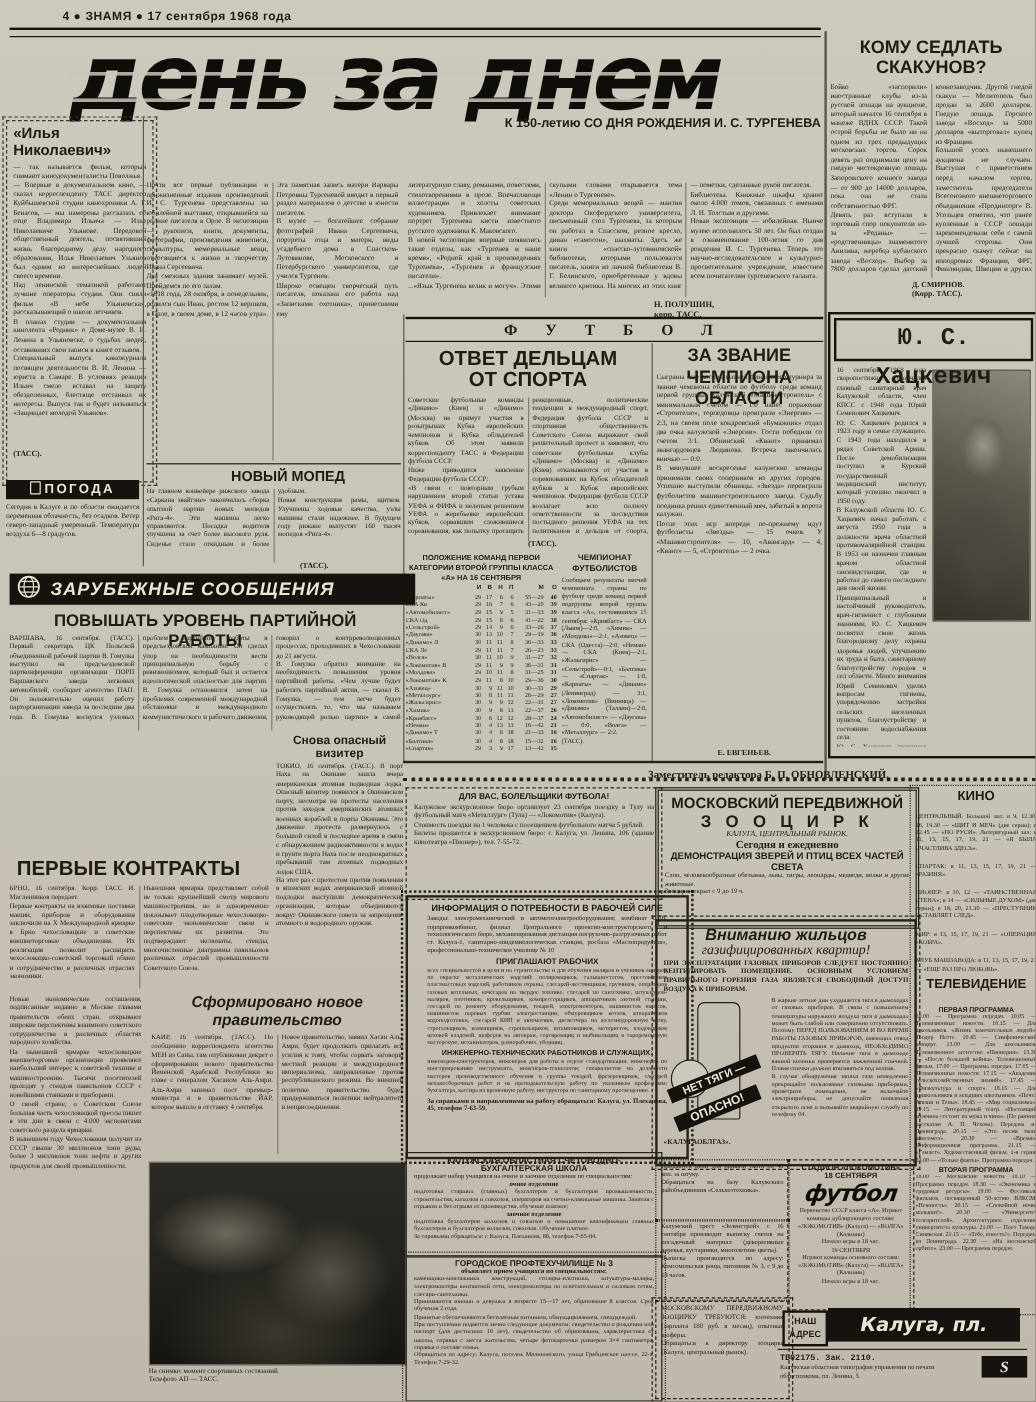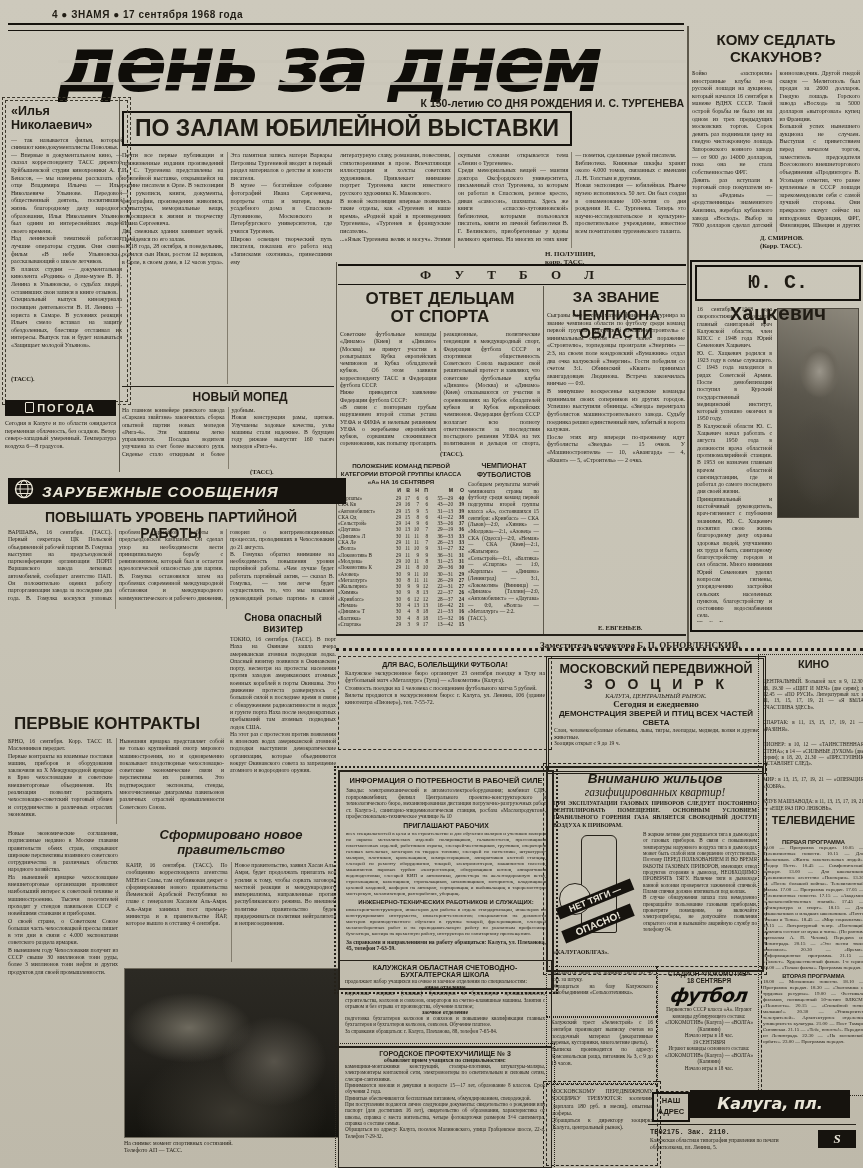--- a/index.html
+++ b/index.html
@@ -66,21 +66,20 @@
   <div class="b sans bold c pre" style="left:692px;top:32px;width:168px;font-size:15px;line-height:1.12;">КОМУ СЕДЛАТЬ
 СКАКУНОВ?</div>
   <div class="b j t6 cols2" style="left:692px;top:70px;width:168px;height:162px;">Бойко «заспорили» иностранные клубы из-за русской лошади на аукционе, который начался 16 сентября в манеже ВДНХ СССР. Такой острой борьбы не было ни на одном из трех предыдущих московских торгов. Сорок девять раз поднимали цену на гнедую чистокровную лошадь Запорожского конного завода — от 900 до 14000 долларов, пока она не стала собственностью ФРГ.
 Девять раз вступали в торговый спор покупатели из-за «Реданы» — «родственницы» знаменитого Анилина, жеребца кубанского завода «Восход». Выбор за 7800 долларов сделал датский коннозаводчик. Другой гнедой скакун — Мелитополь был продан за 2600 долларов. Гнедую лошадь Горского завода «Восход» за 5000 долларов «выторговал» купец из Франции.
 Большой успех нынешнего аукциона не случаен. Выступая с приветствием перед началом торгов, заместитель председателя Всесоюзного внешнеторгового объединения «Продинторг» В. Усольцев отметил, что ранее купленные в СССР лошади зарекомендовали себя с самой лучшей стороны. Они прекрасно скачут сейчас на ипподромах Франции, ФРГ, Финляндии, Швеции и других стран.
 Вот почему так бойко проходит четвертый аукцион лошадей в Москве.</div>
   <div class="b r bold pre" style="left:760px;top:234px;width:100px;font-size:6.5px;line-height:1.2;">Д. СМИРНОВ.
 (Корр. ТАСС).</div>
 
   <div class="b sans bold c" style="left:252px;top:97px;width:432px;font-size:10.5px;text-align:right;">К 150-летию СО ДНЯ РОЖДЕНИЯ И. С. ТУРГЕНЕВА</div>
-  <div class="b sans bold c" style="left:122px;top:111px;width:446px;height:31px;border:2.5px solid #16130e;font-size:23px;line-height:30px;">ПО ЗАЛАМ ЮБИЛЕЙНОЙ ВЫСТАВКИ</div>
 
   <div class="b j t6 cols2" style="left:122px;top:152px;width:210px;height:232px;">Почти все первые публикации и прижизненные издания произведений И. С. Тургенева представлены на юбилейной выставке, открывшейся на родине писателя в Орле. В экспозиции — рукописи, книги, документы, фотографии, произведения живописи, скульптуры, мемориальные вещи, относящиеся к жизни и творчеству Ивана Сергеевича.
 Два смежных здания занимает музей. Пройдемся по его залам.
 «1818 года, 28 октября, в понедельник, родился сын Иван, ростом 12 вершков, в Орле, в своем доме, в 12 часов утра». Эта памятная запись матери Варвары Петровны Тургеневой вводит в первый раздел материалов о детстве и юности писателя.
 В музее — богатейшее собрание фотографий Ивана Сергеевича, портреты отца и матери, виды усадебного дома в Спасском-Лутовинове, Московского и Петербургского университетов, где учился Тургенев.
 Широко освещен творческий путь писателя, показана его работа над «Записками охотника», принесшими ему</div>
   <div class="b j t6 cols3" style="left:340px;top:152px;width:346px;height:96px;">литературную славу, романами, повестями, стихотворениями в прозе. Впечатляющи иллюстрации и холсты советских художников. Привлекает внимание портрет Тургенева кисти известного русского художника К. Маковского.
 В новой экспозиции впервые появились такие отделы, как «Тургенев и наше время», «Родной край в произведениях Тургенева», «Тургенев и французские писатели».
 ...«Язык Тургенева велик и могуч». Этими скупыми словами открывается тема «Ленин о Тургеневе».
 Среди мемориальных вещей — мантия доктора Оксфордского университета, письменный стол Тургенева, за которым он работал в Спасском, резное кресло, диван «самосон», шахматы. Здесь же книги «спасско-лутовиновской» библиотеки, которыми пользовался писатель, книги из личной библиотеки В. Г. Белинского, приобретенные у вдовы великого критика. На многих из этих книг — пометки, сделанные рукой писателя.
@@ -382,21 +381,21 @@
 
   <div class="b" style="left:336px;top:648px;width:527px;border-top:3px dotted #26221a;"></div>
 
   <div class="b" style="left:338px;top:656px;width:200px;height:84px;border:1.5px dashed #2e2a20;padding:4px 6px;">
     <div class="sans bold c" style="font-size:7px;margin-bottom:2px;">ДЛЯ ВАС, БОЛЕЛЬЩИКИ ФУТБОЛА!</div>
     <div class="j t58">Калужское экскурсионное бюро организует 23 сентября поездку в Тулу на футбольный матч «Металлург» (Тула) — «Локомотив» (Калуга).
 Стоимость поездки на 1 человека с посещением футбольного матча 5 рублей.
 Билеты продаются в экскурсионном бюро: г. Калуга, ул. Ленина, 106 (здание кинотеатра «Пионер»), тел. 7-55-72.</div>
   </div>
 
-  <div class="b" style="left:338px;top:770px;width:200px;height:208px;border:2px solid #26221a;outline:2px dotted #26221a;outline-offset:2px;padding:4px 6px;">
+  <div class="b" style="left:338px;top:746px;width:200px;height:208px;border:2px solid #26221a;outline:2px dotted #26221a;outline-offset:2px;padding:4px 16px;">
     <div class="sans bold c" style="font-size:7.5px;margin-bottom:2px;">ИНФОРМАЦИЯ О ПОТРЕБНОСТИ В РАБОЧЕЙ СИЛЕ</div>
     <div class="j" style="font-size:5.4px;line-height:1.22;">Заводы: электромеханический и автомотоэлектрооборудования; комбинат СДВ, горпромкомбинат, филиал Центрального проектно-конструкторского и технологического бюро, механизированная дистанция погрузочно-разгрузочных работ ст. Калуга-1, санитарно-эпидемиологическая станция, росбаза «Маслопродуктов», профессионально-техническое училище № 10</div>
     <div class="sans bold c" style="font-size:6.8px;margin:2px 0;">ПРИГЛАШАЮТ РАБОЧИХ</div>
     <div class="j" style="font-size:5px;line-height:1.2;max-height:84px;overflow:hidden;">всех специальностей в цехи и на строительство и для обучения маляров и учеников маляров по окраске металлических изделий: полировщиков, гальваностегов, прессовщиков пластмассовых изделий, работников охраны, слесарей-жестянщиков, грузчиков, операторов газовых котельных, кочегаров на твердое топливо, слесарей по сантехнике, штукатуров-маляров, плотников, кровельщиков, компрессорщиков, аппаратчиков азотной станции, слесарей по ремонту оборудования, токарей, электромонтеров, машинистов насосов, машинистов паровых турбин электростанции, обмуровщиков котлов, аппаратчиков водоподготовки, слесарей КИП и автоматики, диспетчера на железнодорожную ветку, строгальщиков, каменщиков, стропальщиков, штамповщиков, мотористок, кладовщиков цеховой кладовой, шоферов на автокран, сортировщиц и выбивальщиц в тароремонтную мастерскую, механизаторов, разнорабочих, уборщиц.</div>
     <div class="sans bold c" style="font-size:6px;margin:2px 0;">ИНЖЕНЕРНО-ТЕХНИЧЕСКИХ РАБОТНИКОВ И СЛУЖАЩИХ:</div>
     <div class="j" style="font-size:5px;line-height:1.2;max-height:30px;overflow:hidden;">инженеров-конструкторов, инженеров для работы в отделе стандартизации, инженеров по конструированию инструмента, инженеров-технологов; специалистов на должности мастеров производственного обучения в группы токарей, фрезеровщиков, слесарей механосборочных работ и на преподавательскую работу по указанным профессиям; бухгалтера, кассира на временную работу, инструктора по санитарному просвещению.</div>
     <div class="bold j" style="font-size:5.6px;margin-top:2px;">За справками и направлениями на работу обращаться: Калуга, ул. Плеханова, 45, телефон 7-63-59.</div>
   </div>
 
   <div class="b box" style="left:338px;top:960px;width:200px;height:80px;padding:3px 6px;">

